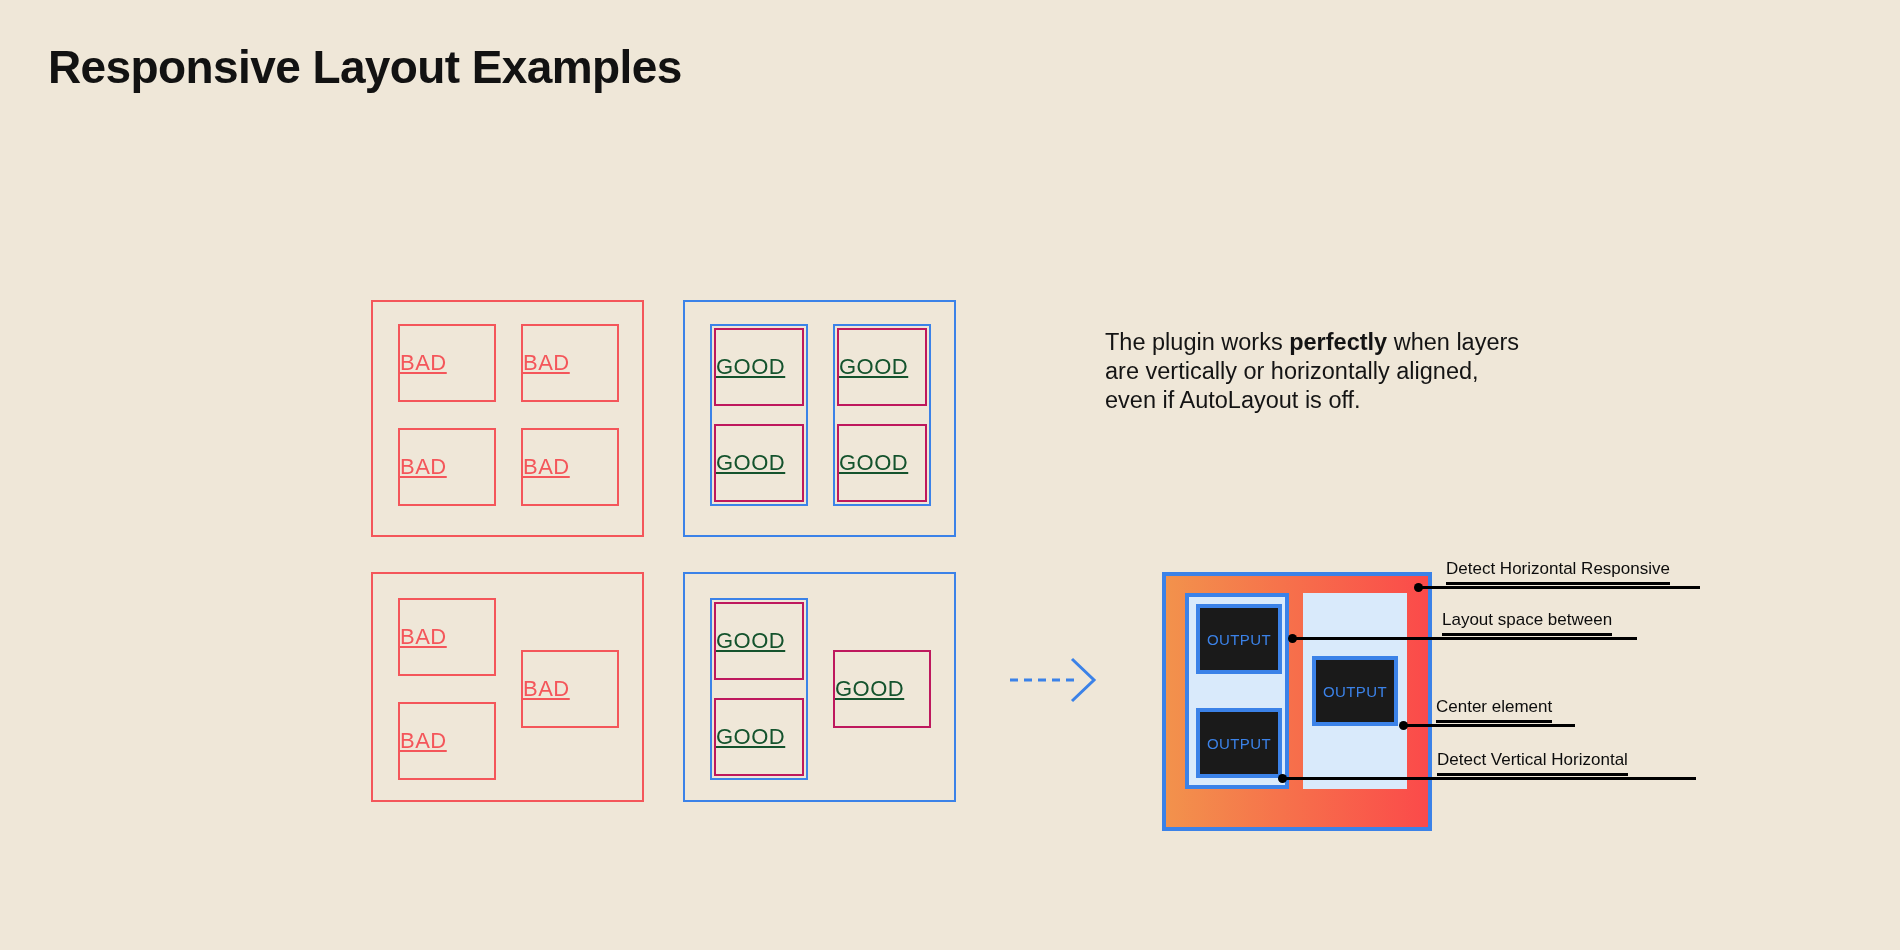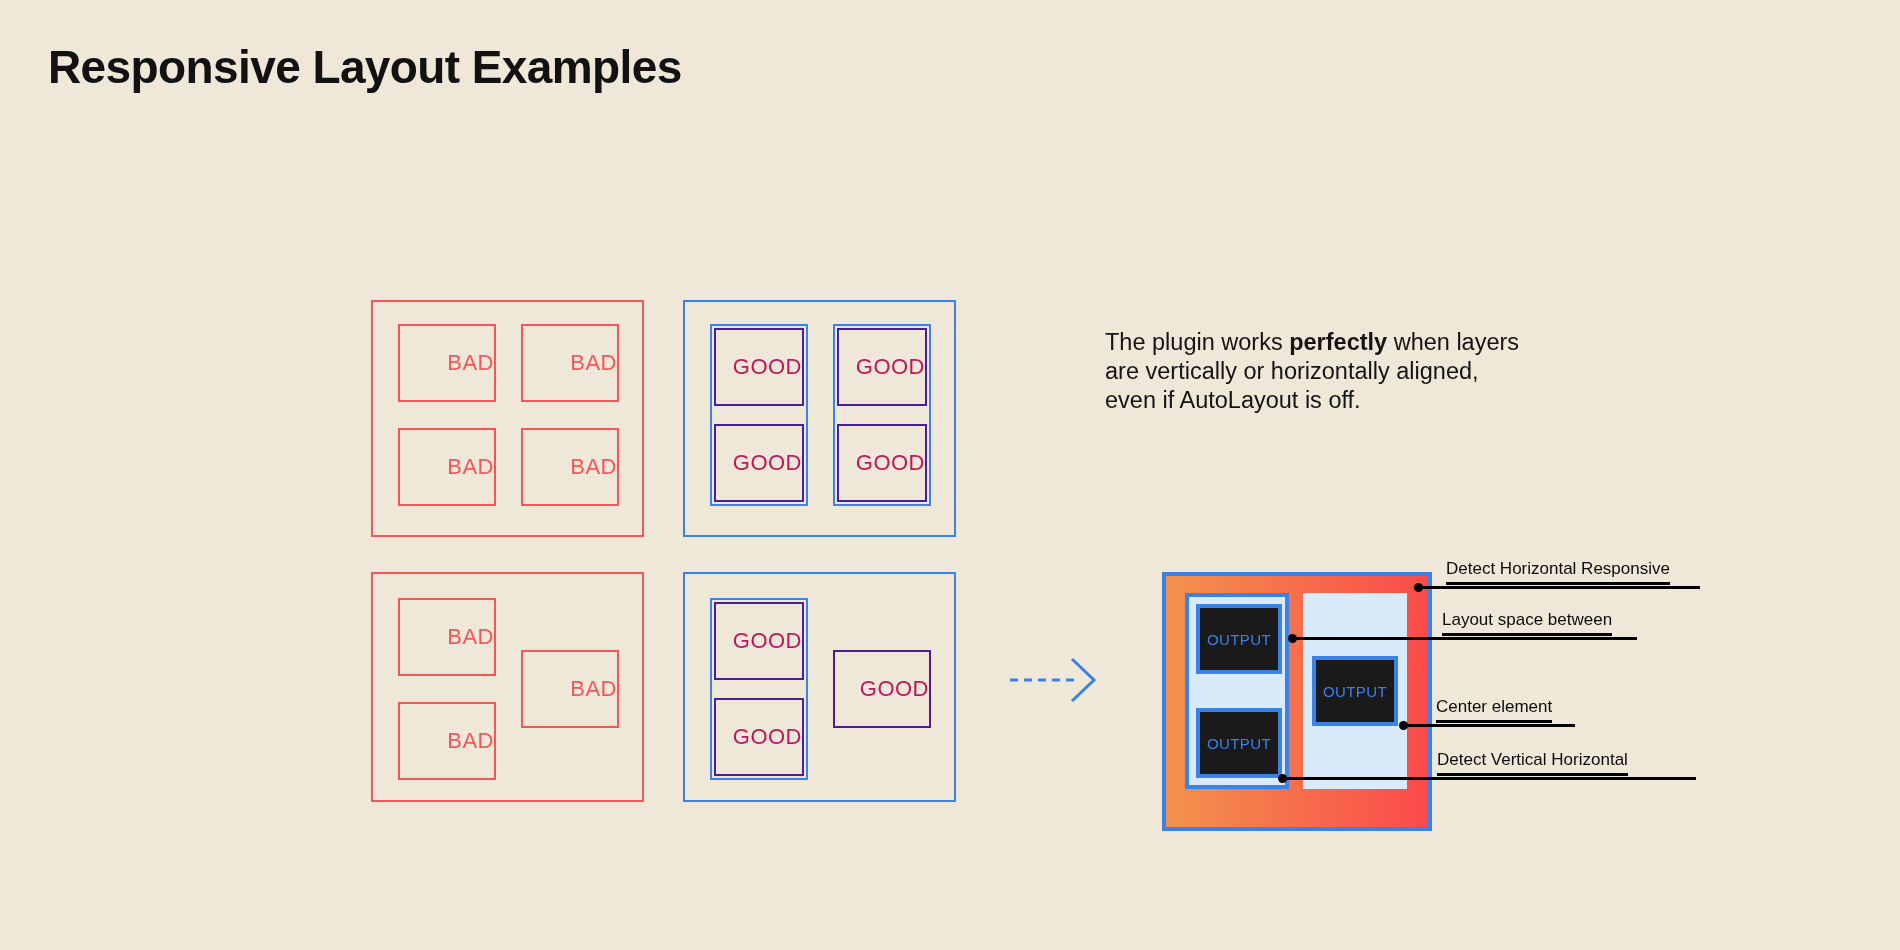--- a/index.html
+++ b/index.html
@@ -34,31 +34,32 @@
   }
   .panel.bad  { border: 2px solid #F4565A; }
   .panel.good { border: 2px solid #3B82E8; }
 
   
   .item {
     position: absolute;
     box-sizing: border-box;
     display: flex;
     align-items: center;
-    justify-content: flex-end;
+    justify-content: flex-start;
     font-size: 22px;
     letter-spacing: 0.5px;
+    text-decoration: underline;
   }
   .item.bad {
     border: 2px solid #F4565A;
     color: #F4565A;
   }
   .item.good {
-    border: 2px solid #4c1d95;
-    color: #be185d;
+    border: 2px solid #be185d;
+    color: #14532d;
   }
 
   
   .group-frame {
     position: absolute;
     box-sizing: border-box;
     border: 2px solid #3B82E8;
   }
 
   

